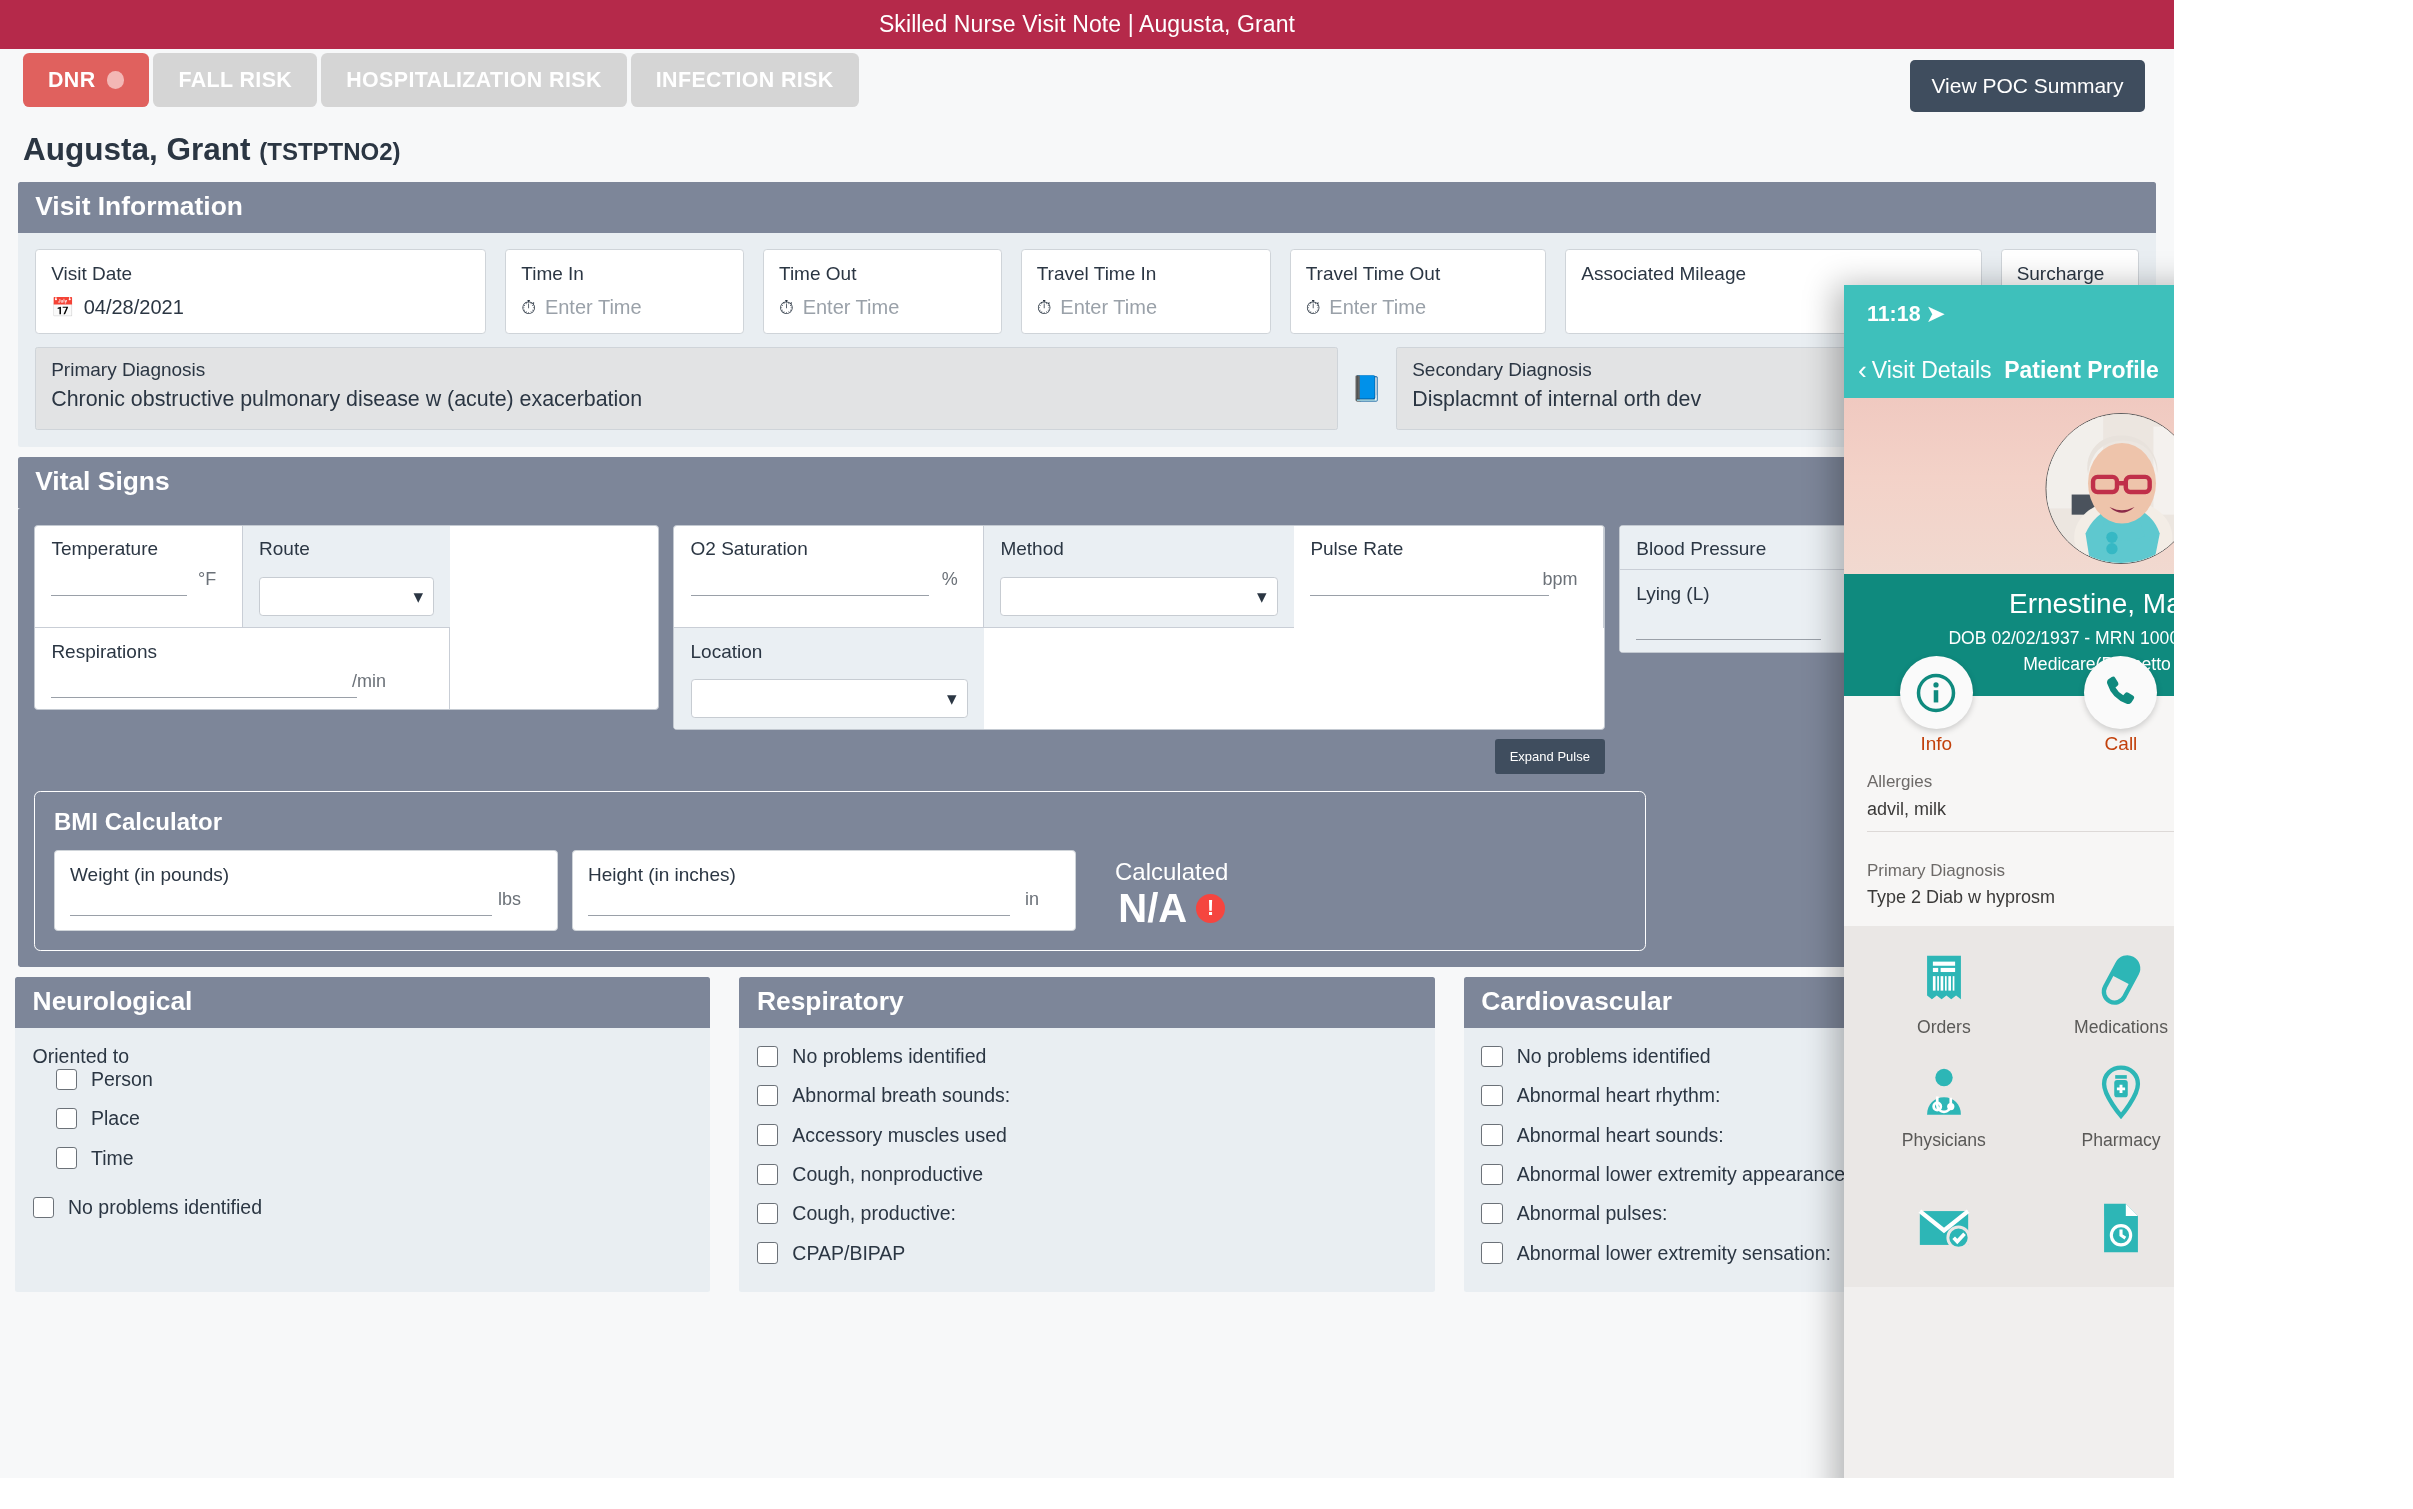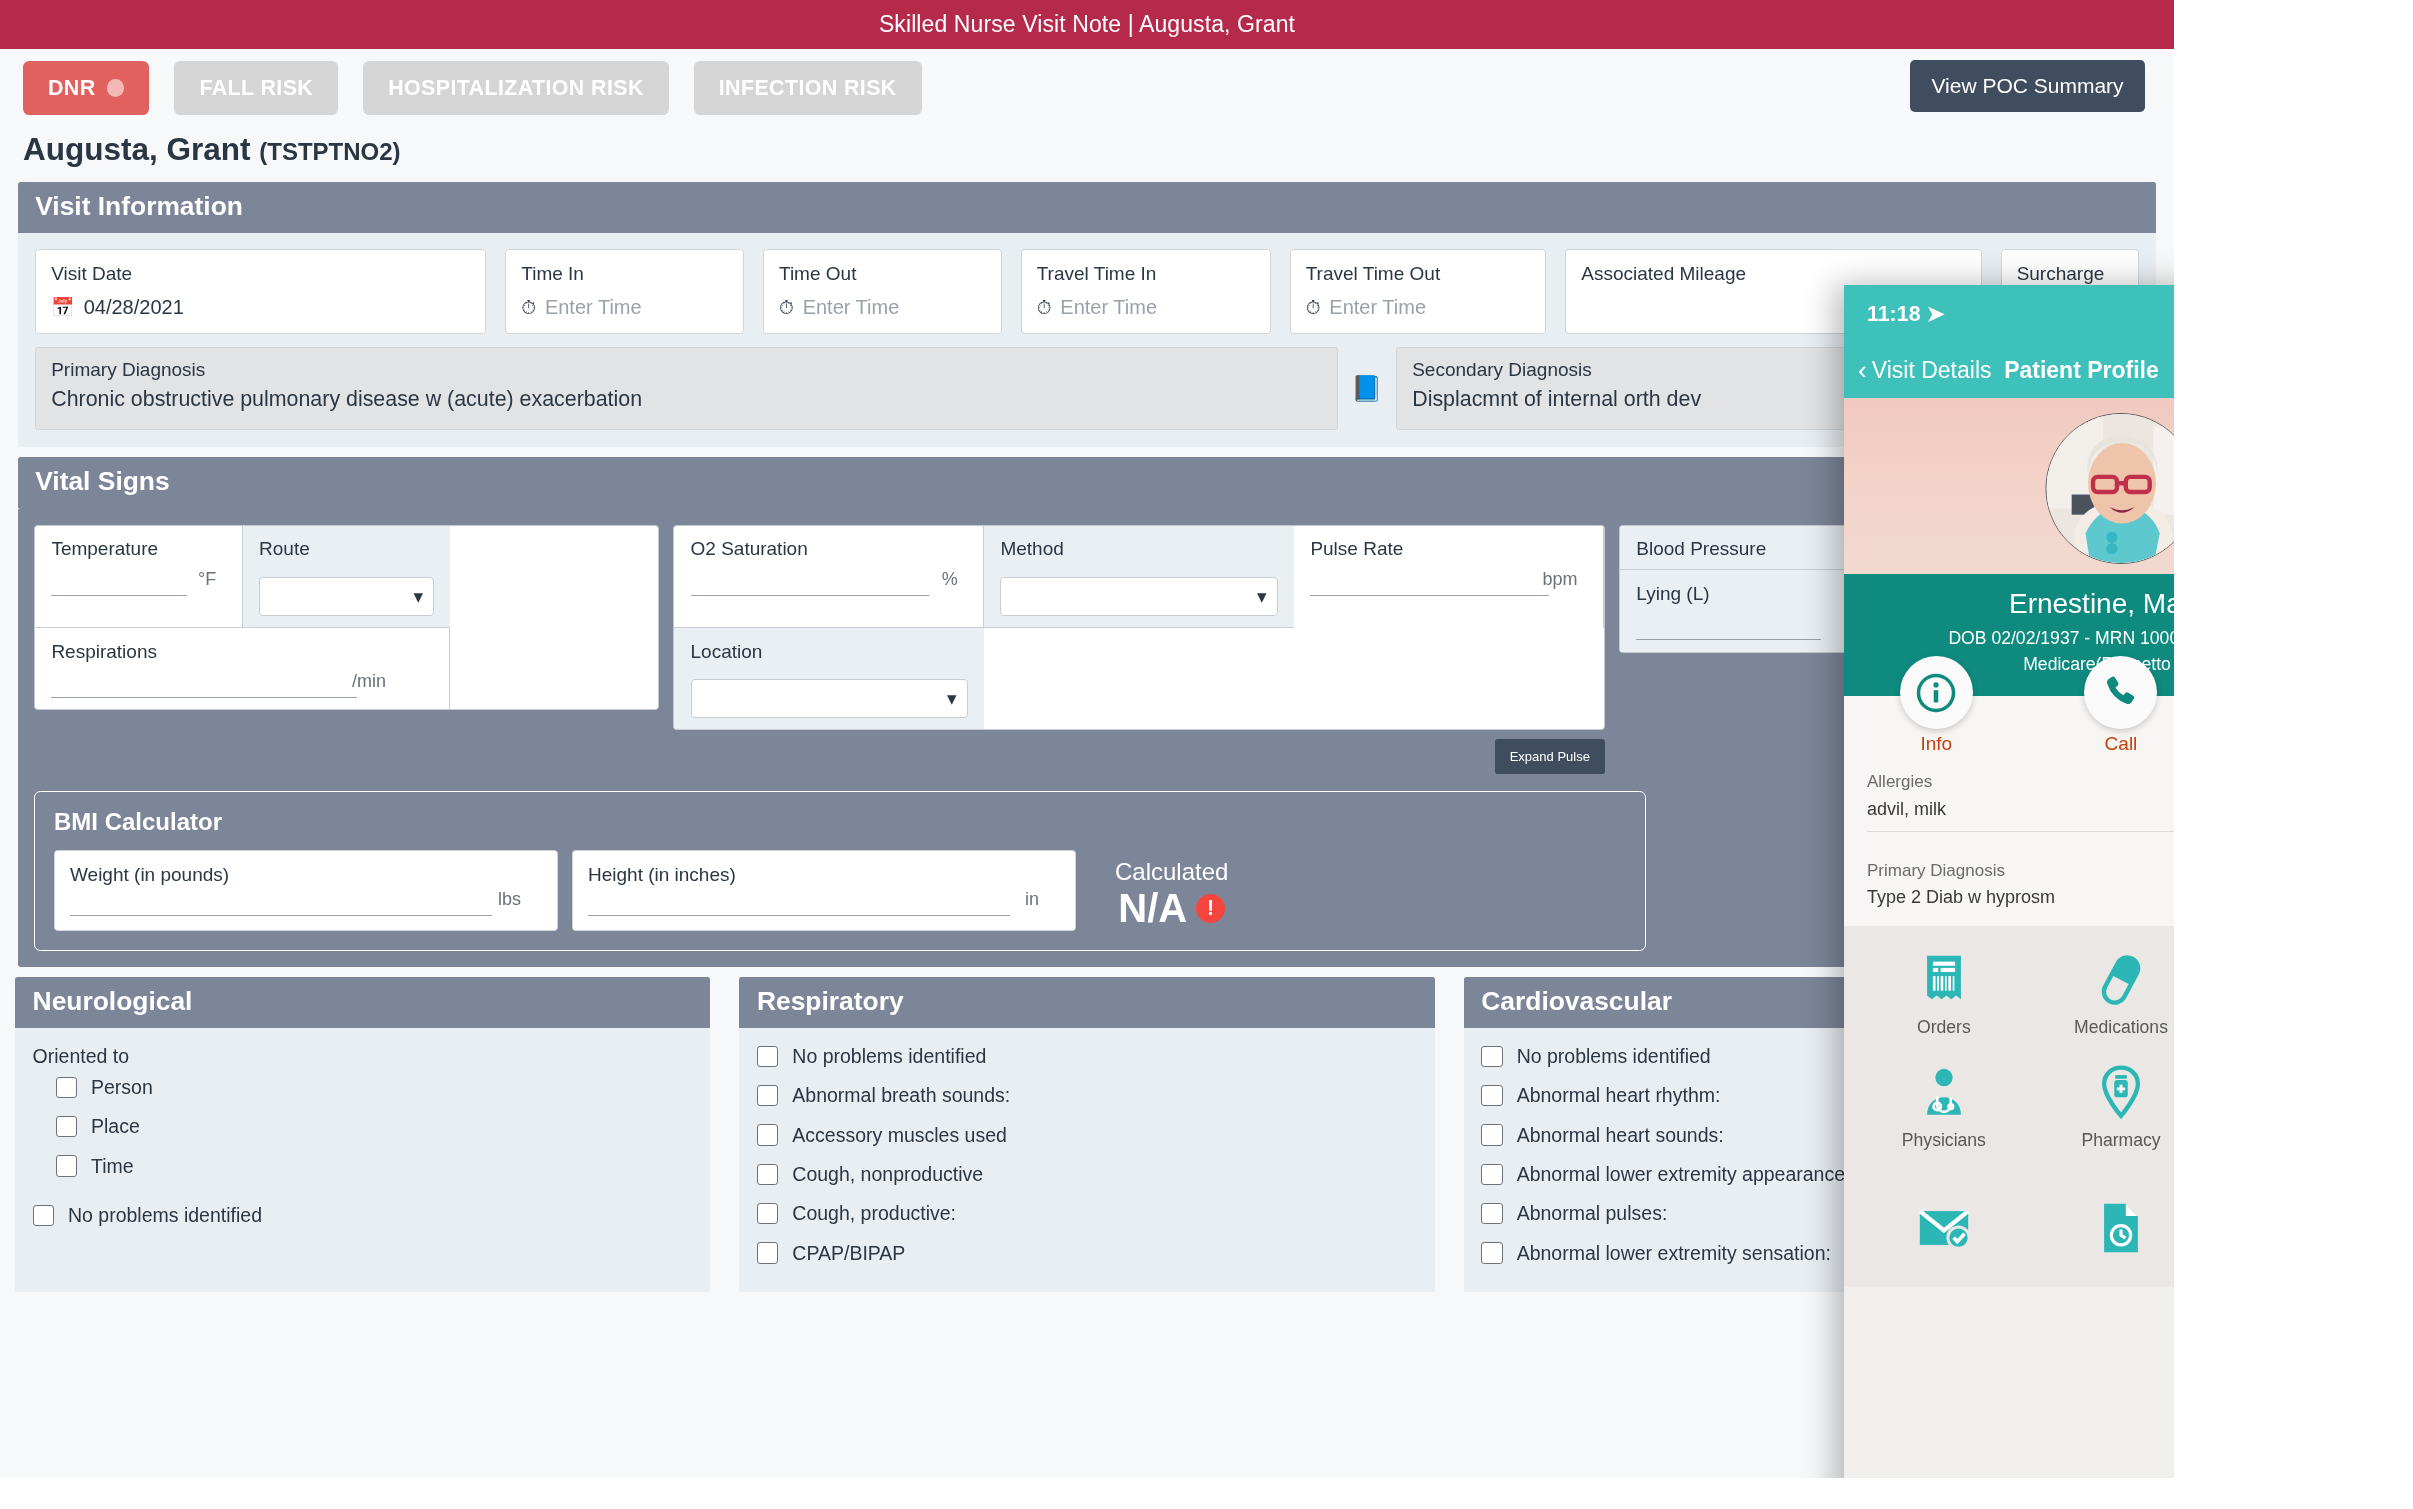--- a/index.html
+++ b/index.html
@@ -15,22 +15,22 @@
   .app-window {
     position: absolute; left: 0; top: 0; width: 2174px; height: 1478px;
     background: #f7f8f9; overflow: hidden;
   }
   .title-bar {
     height: 49px; background: #b5294a; color:#fff;
     display:flex; align-items:center; justify-content:center;
     font-size: 23px; letter-spacing: 0.1px;
   }
   .risk-bar {
-    height: 78px; display:flex; align-items:flex-start; gap: 25px;
-    padding: 12px 23px; background:#f7f8f9; position:relative;
+    height: 78px; display:flex; align-items:flex-start; gap: 4px;
+    padding: 4px 23px; background:#f7f8f9; position:relative;
   }
   .risk-pill {
     height: 54px; border-radius: 6.3px; display:flex; align-items:center; gap:11.3px;
     padding: 0 25px; font-size: 21.4px; font-weight:700; color:#ffffff;
     letter-spacing:0.4px;
   }
   .risk-pill.dnr { background:#e0615e; }
   .risk-pill.muted { background:#d5d5d5; }
   .dnr-dot { width:17.6px; height:17.6px; border-radius:50%; background:#f3b7b5; display:block; }
   .poc-btn {
@@ -107,21 +107,21 @@
   .vs-right { width: 264px; display:flex; flex-direction:column; gap:12.6px; padding-left:14px;}
   .chk-card { background:#e9eef2; border-radius:3.8px; padding:10px 12.6px; display:flex; align-items:center; gap:11.3px; font-size:19px; color:#2b3643; white-space:nowrap; overflow:hidden;}
   .cbox { width:21.4px;height:21.4px;border:1.3px solid #6b7178;border-radius:3.1px;background:#fff;flex:none; }
   .dark-block { background:#3f4d5e; height:63px; border-radius:3.8px; }
 
   
   .tri { display:flex; gap:29px; padding: 0 15px; }
   .tri .section { margin:0; flex:1; min-width:0; }
   .chk-list { display:flex; flex-direction:column; gap:16.4px; }
   .chk-item { display:flex; align-items:center; gap:14px; font-size:19.5px; color:#2b3643; white-space:nowrap; }
-  .grp-lbl { font-size:19.5px; color:#2b3643; margin-bottom:8px; }
+  .grp-lbl { font-size:19.5px; color:#2b3643; margin-bottom:0; }
   .indent { padding-left: 23px; }
   .spacer { height: 14px; }
 
   
   .phone {
     position:absolute; left:1844px; top:285px; width:554px; height:1225px;
     background:#f1efee; overflow:hidden;
     box-shadow: -8.8px 0 30px rgba(0,0,0,.28);
   }
   .phone-status {

